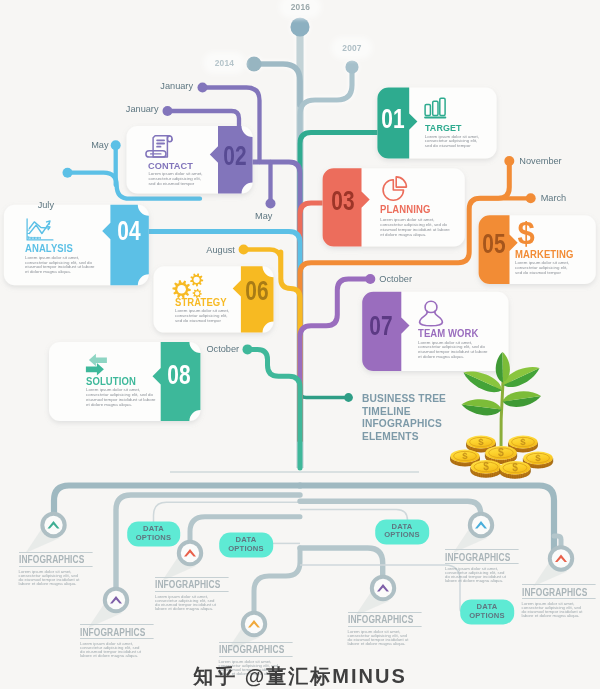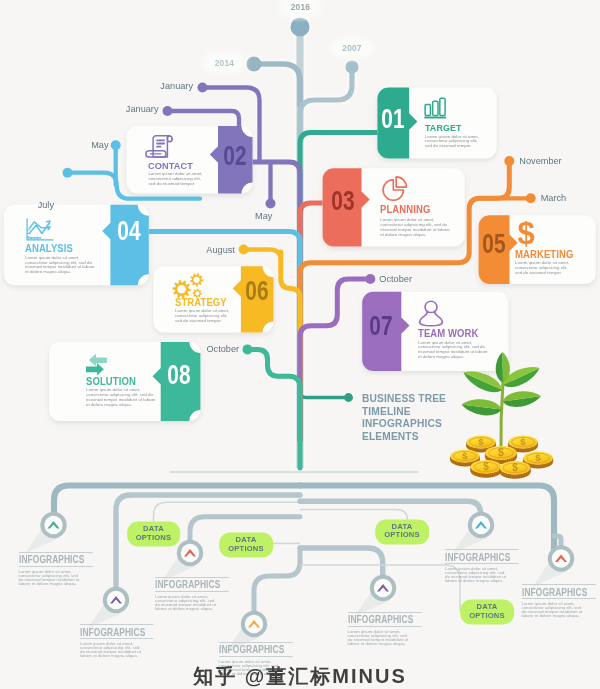--- a/index.html
+++ b/index.html
@@ -29,21 +29,21 @@
             letter-spacing:.15px;color:#7d9aa8;transform-origin:0 0;transform:scaleX(.92);
             white-space:nowrap;}
 
   
   .ig{position:absolute;width:106px;}
   .ig .hd{font-size:10.5px;font-weight:700;letter-spacing:.1px;color:#aab5b9;
           border-top:1.1px solid #c6d0d3;border-bottom:1.1px solid #c6d0d3;
           padding:1.5px 0 1.5px 0;line-height:10px;white-space:nowrap;
           transform-origin:0 50%;transform:scaleX(.80);width:92px;}
   .ig .bd{margin:3.2px 0 0 0;font-size:4.3px;line-height:4.0px;color:#9ea8ad;width:64px;}
-  .dopt{position:absolute;background:#bef264;border-radius:11px;
+  .dopt{position:absolute;background:#5eead4;border-radius:11px;
         color:#5f7680;font-size:7.6px;font-weight:700;letter-spacing:.2px;
         text-align:center;line-height:8.6px;padding:4px 9px;white-space:nowrap;
         transform:translate(-50%,-50%);}
 
   #wm{position:absolute;left:50%;top:663px;transform:translateX(-50%);
       font-size:20px;font-weight:700;color:#3f3f3f;letter-spacing:2px;}
 </style>
 </head>
 <body>
 

